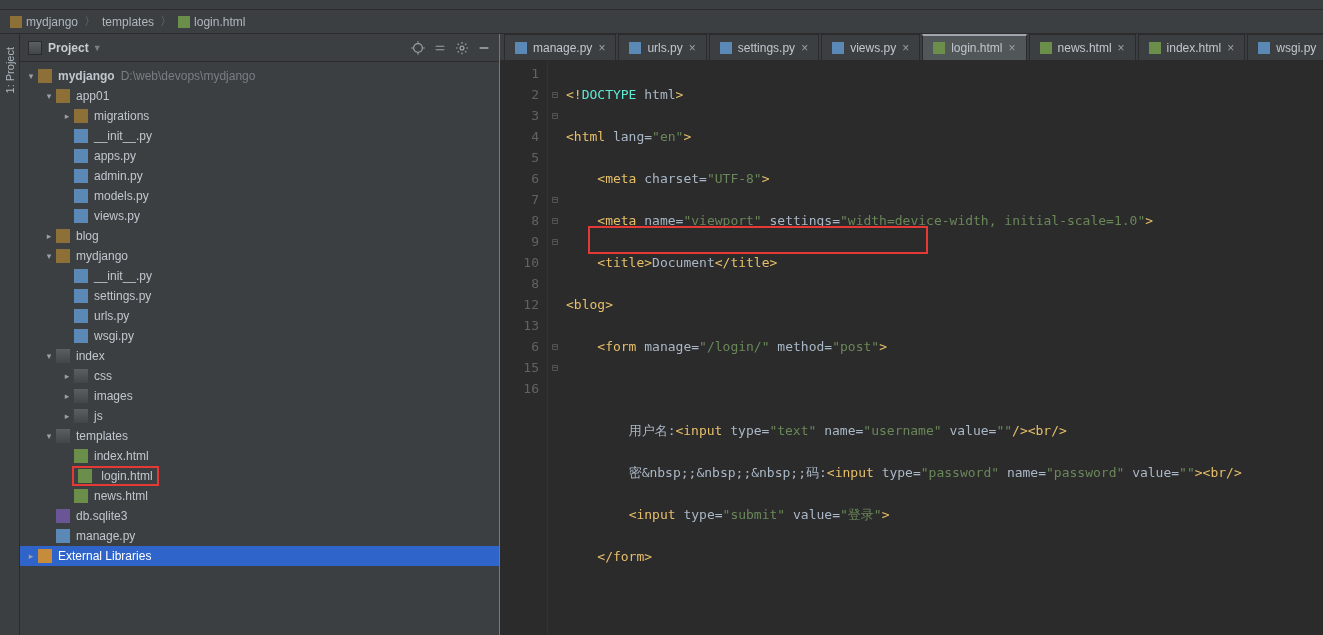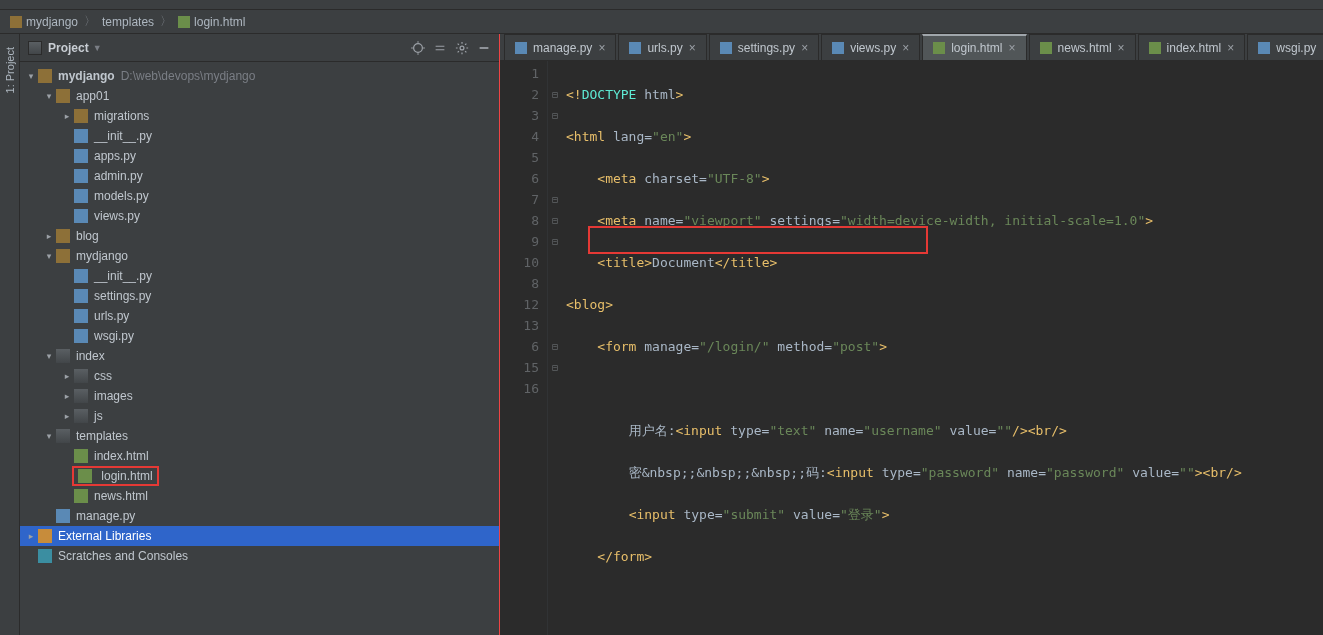--- a/index.html
+++ b/index.html
@@ -376,32 +376,32 @@
           <span style="vertical-align:middle">login.html</span>
         </span>
       </div>
       <div class="tree-row" style="padding-left:42px">
         <span class="arrow blank">·</span>
           <span class="ficon html"></span>
         <span>news.html</span>
       </div>
       <div class="tree-row" style="padding-left:24px">
         <span class="arrow blank">·</span>
+          <span class="ficon db"></span>
+        <span>db.sqlite3</span>
+      </div>
+      <div class="tree-row" style="padding-left:24px">
+        <span class="arrow blank">·</span>
           <span class="ficon py"></span>
         <span>manage.py</span>
       </div>
       <div class="tree-row sel" style="padding-left:6px">
         <span class="arrow">▸</span>
           <span class="ficon lib"></span>
         <span>External Libraries</span>
-      </div>
-      <div class="tree-row" style="padding-left:6px">
-        <span class="arrow blank">·</span>
-          <span class="ficon scratch"></span>
-        <span>Scratches and Consoles</span>
       </div>
     </div>
   </div>
 
   <div class="editor-area">
     <div class="filetabs">
       <div class="filetab py">
           <span class="ic"></span>
           <span>manage.py</span>
           <span class="close">×</span>

